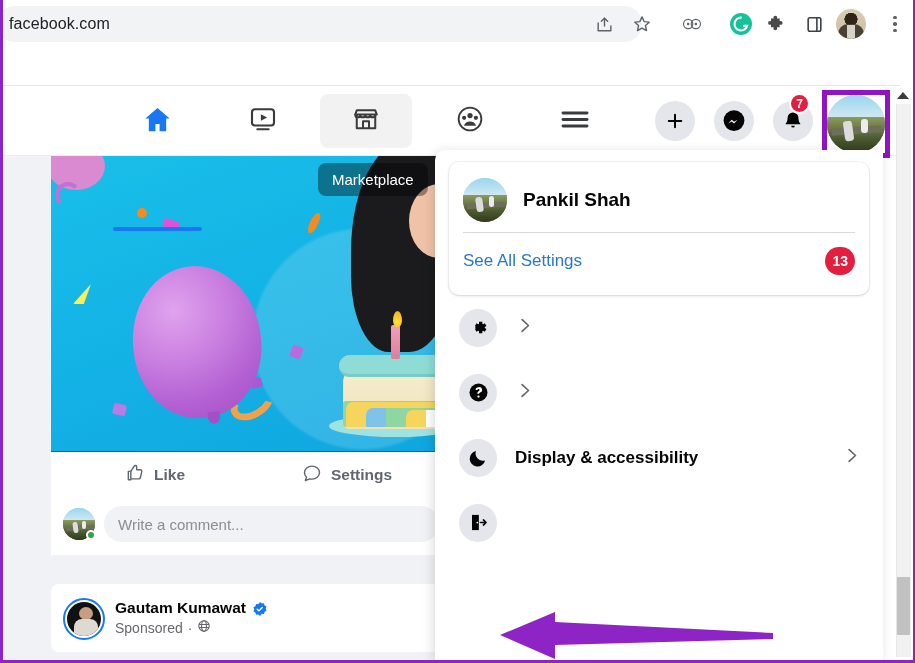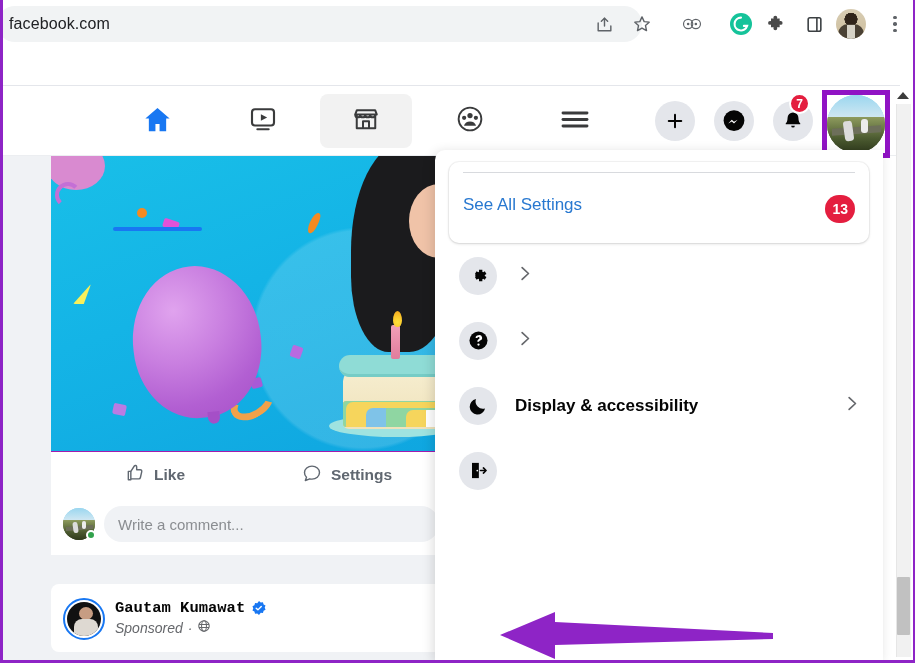--- a/index.html
+++ b/index.html
@@ -245,25 +245,25 @@
   #sponsor-avatar .inner {
     width: 100%; height: 100%; border-radius: 50%; position: relative;
     background: radial-gradient(circle at 50% 34%, #111 0 60%, #1b1b1b 100%);
     overflow: hidden;
   }
   #sponsor-avatar .sh { position:absolute; left:12px; top:5px; width:14px; height:13px;
     border-radius:50%; background:#c79d83; }
   #sponsor-avatar .sb { position:absolute; left:7px; top:17px; width:24px; height:22px;
     border-radius:8px 8px 0 0; background:#ded9d2; }
   #sponsor-text { padding-top: 1px; }
-  #sponsor-name-row { display: flex; align-items: center; gap: 6px; font-family: Liberation Mono, monospace; }
+  #sponsor-name-row { display: flex; align-items: flex-end; gap: 6px; }
   #sponsor-name { font-size: 15.5px; font-weight: 700; color: #050505; }
   #verified-badge { width: 16px; height: 16px; }
   #sponsor-meta { display: flex; align-items: center; gap: 5px;
-    font-size: 14px; color: #65676b; margin-top: 2px; font-style: italic; }
+    font-size: 14px; color: #65676b; margin-top: 2px; }
 
   
   #dropdown {
     position: absolute; left: 432px; top: 150px; width: 448px; bottom: 0;
     background: #ffffff; border-radius: 10px 0 0 0;
     box-shadow: -2px 2px 12px rgba(0,0,0,.14);
     z-index: 10; padding: 8px;
   }
   #profile-card {
     margin: 4px 6px 0 6px; background: #ffffff; border-radius: 10px;
@@ -275,21 +275,21 @@
   #profile-name { font-size: 19px; font-weight: 700; color: #050505; }
   #profile-div { height: 1px; background: #d8dade; margin: 0 2px; }
   #see-all-row {
     display: flex; align-items: center; justify-content: space-between;
     padding: 14px 2px 12px 2px; cursor: pointer;
   }
   #see-all-label { font-size: 17px; color: #2878d0; font-weight: 400; }
   #see-all-badge {
     min-width: 28px; height: 28px; padding: 0 7px; border-radius: 14px;
     background: #e41e3f; color: #fff; font-size: 14px; font-weight: 700;
-    display: flex; align-items: center; justify-content: center; margin-top: 8px;
+    display: flex; align-items: center; justify-content: center;
   }
   .menu-item {
     display: flex; align-items: center; gap: 18px;
     height: 65px; padding: 0 14px 0 16px; border-radius: 8px; cursor: pointer;
   }
   .menu-ico {
     width: 38px; height: 38px; border-radius: 50%; background: #e4e6eb;
     display: flex; align-items: center; justify-content: center; flex: none;
   }
   .menu-label { flex: 1; font-size: 17px; font-weight: 600; color: #050505; }
@@ -393,20 +393,21 @@
 
         <span class="cake">
           <span class="cake-plate"></span>
           <span class="cake-base"></span>
           <span class="cake-sprinkle"></span>
           <span class="cake-frost"></span>
           <span class="candle"></span>
           <span class="flame"></span>
         </span>
 
+        <div id="marketplace-tip">Marketplace</div>
       </div>
 
       <div id="post-actions">
         <div class="act-btn">
           <span>
             <svg width="20" height="20" viewBox="0 0 24 24" fill="none" stroke="#606770" stroke-width="1.7" stroke-linejoin="round">
               <path d="M7 10v10H4V10z"></path>
               <path d="M7 10l4.2-6.4c.9-1.3 2.8-.6 2.8 1V8h4.2c1.3 0 2.2 1.2 1.9 2.4l-1.6 7A2 2 0 0 1
                        16.6 19H7"></path>
             </svg>
@@ -559,20 +560,30 @@
         <span class="pa-ground"></span>
       <span class="pa-path"></span>
         <span class="pa-fig"></span>
         <span class="pa-fig2"></span>
     </div>
   </div>
 
   <div id="dropdown">
 
     <div id="profile-card">
+      <div id="profile-row">
+        <div class="photo-avatar">
+          <span class="pa-sky"></span>
+            <span class="pa-ground"></span>
+          <span class="pa-path"></span>
+            <span class="pa-fig"></span>
+            <span class="pa-fig2"></span>
+        </div>
+        <div id="profile-name">Pankil Shah</div>
+      </div>
       <div id="profile-div"></div>
       <div id="see-all-row">
         <span id="see-all-label">See All Settings</span>
         <span id="see-all-badge">13</span>
       </div>
     </div>
 
     <div class="menu-item">
       <span class="menu-ico">
         <svg width="21" height="21" viewBox="0 0 24 24" fill="#050505">

